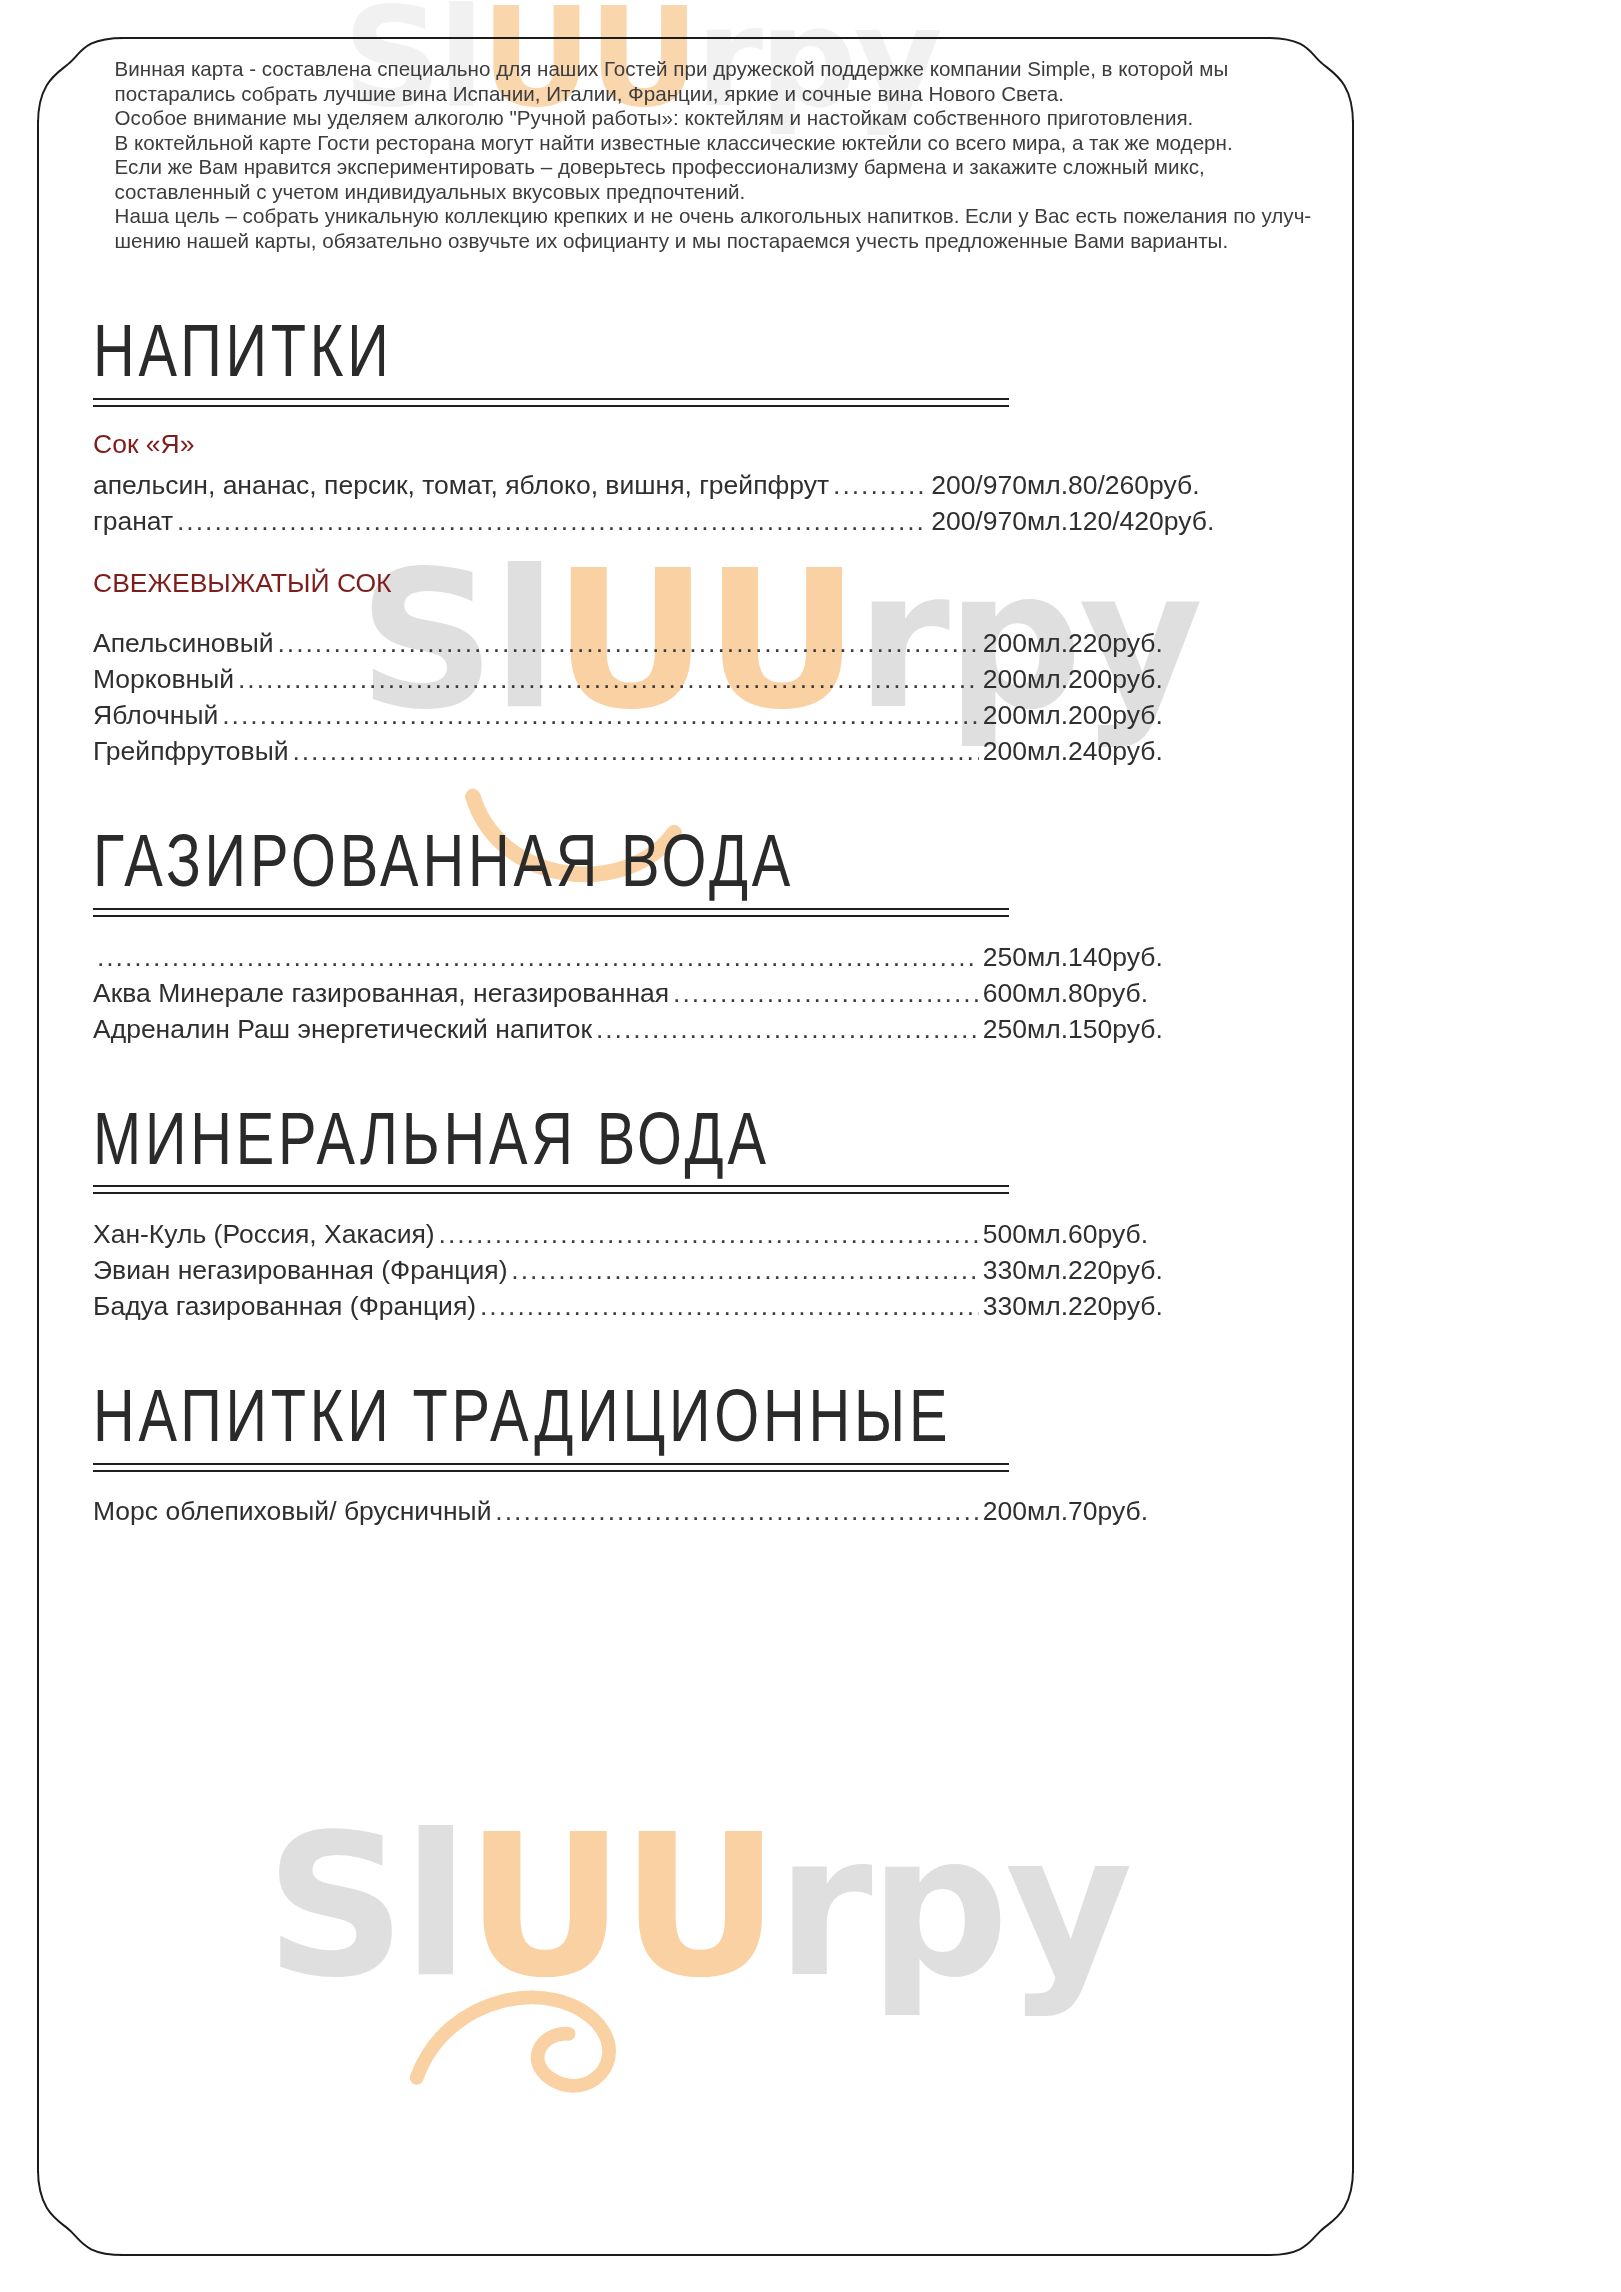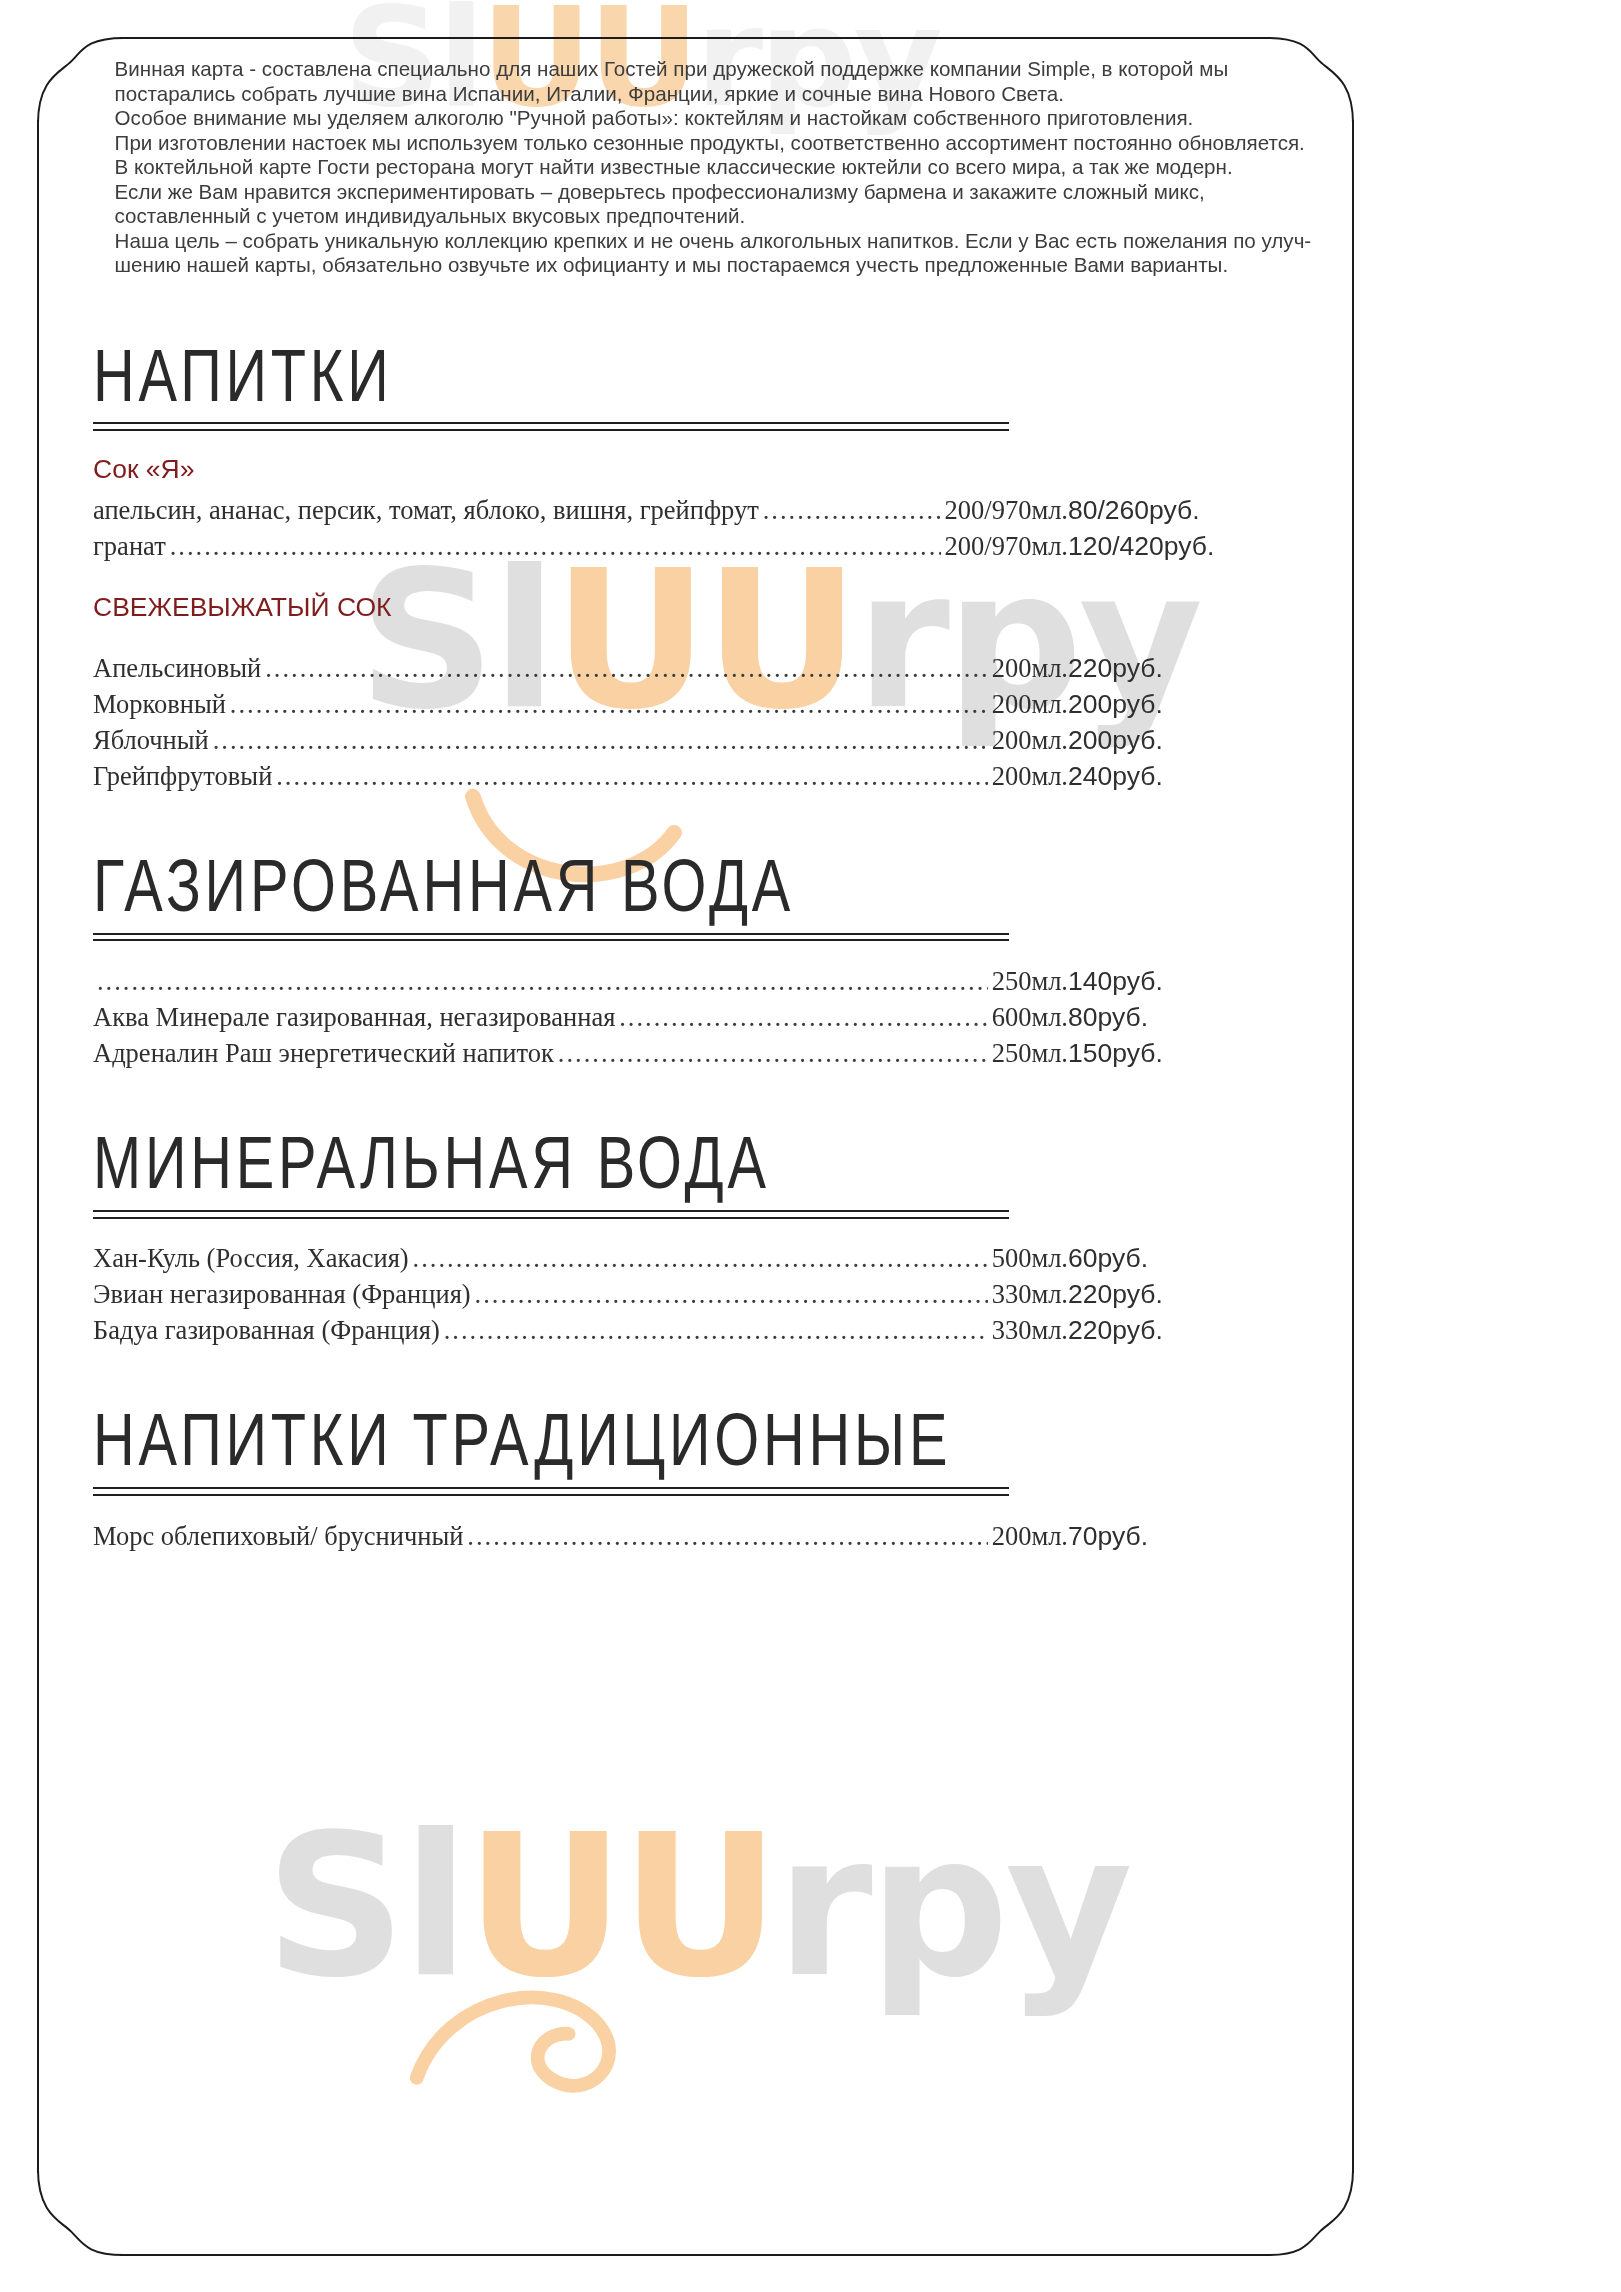--- a/index.html
+++ b/index.html
@@ -58,21 +58,21 @@
     transform-origin: left center;
     white-space: nowrap;
   }
   .double-rule { width: 916px; height: 4.9px; margin-top: 5.9px; border-top: 2px solid #1f1f1f; border-bottom: 2px solid #1f1f1f; }
 
   .group { margin-top: 21.6px; }
   .group-label { font-size: 26.5px; line-height: 33px; color: #7f1d1d; margin-bottom: 5.9px; }
   .group-label.spaced { margin-top: 27.4px; margin-bottom: 25.5px; }
 
   .row { display: flex; align-items: baseline; width: 1161px; font-size: 26.5px; line-height: 36px; color: #2f2f2f; }
-  .row-main { flex: 1 1 auto; display: flex; align-items: flex-end; min-width: 0; font-family: Liberation Serif, serif; }
+  .row-main { flex: 1 1 auto; display: flex; align-items: flex-end; min-width: 0; }
   .row-name { flex: 0 0 auto; white-space: nowrap; }
   .dots { flex: 1 1 auto; overflow: hidden; white-space: nowrap; margin: 0 3.9px; }
   .dots::after { content: "..................................................................................................................................................................................................."; letter-spacing: 2px; color: #3a3a3a; }
   .row-volume { flex: 0 0 auto; white-space: nowrap; }
   .row-price { flex: 0 0 186px; text-align: left; white-space: nowrap; }
 </style>
 </head>
 <body>
 
 <div class="page">
@@ -103,21 +103,20 @@
     </svg>
   <svg class="corner br" viewBox="0 0 90 90">
       <path d="M 90 2 C 52 2 47 15 36 26 C 25 37 2 44 2 90" stroke="#1b1b1b" stroke-width="2" fill="none"></path>
     </svg>
 
   <div class="content">
     <div class="intro">
         <div class="intro-line">Винная карта - составлена специально для наших Гостей при дружеской поддержке компании Simple, в которой мы</div>
         <div class="intro-line">постарались собрать лучшие вина Испании, Италии, Франции, яркие и сочные вина Нового Света.</div>
         <div class="intro-line">Особое внимание мы уделяем алкоголю "Ручной работы»: коктейлям и настойкам собственного приготовления.</div>
-        <div class="intro-line">При изготовлении настоек мы используем только сезонные продукты, соответственно ассортимент постоянно обновляется.</div>
         <div class="intro-line">В коктейльной карте Гости ресторана могут найти известные классические юктейли со всего мира, а так же модерн.</div>
         <div class="intro-line">Если же Вам нравится экспериментировать – доверьтесь профессионализму бармена и закажите сложный микс,</div>
         <div class="intro-line">составленный с учетом индивидуальных вкусовых предпочтений.</div>
         <div class="intro-line">Наша цель – собрать уникальную коллекцию крепких и не очень алкогольных напитков. Если у Вас есть пожелания по улуч-</div>
         <div class="intro-line">шению нашей карты, обязательно озвучьте их официанту и мы постараемся учесть предложенные Вами варианты.</div>
       </div>
     <div class="menu-sections">
         <section class="menu-section">
           <h2 class="section-title">НАПИТКИ</h2>
           <div class="double-rule"></div>

